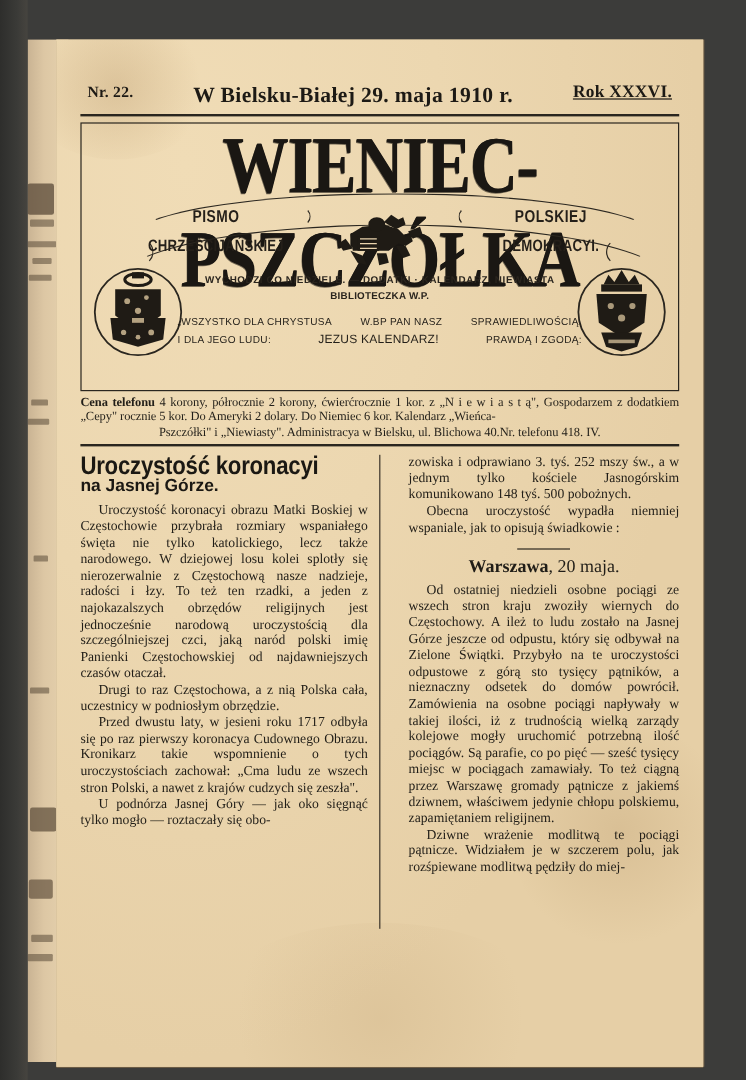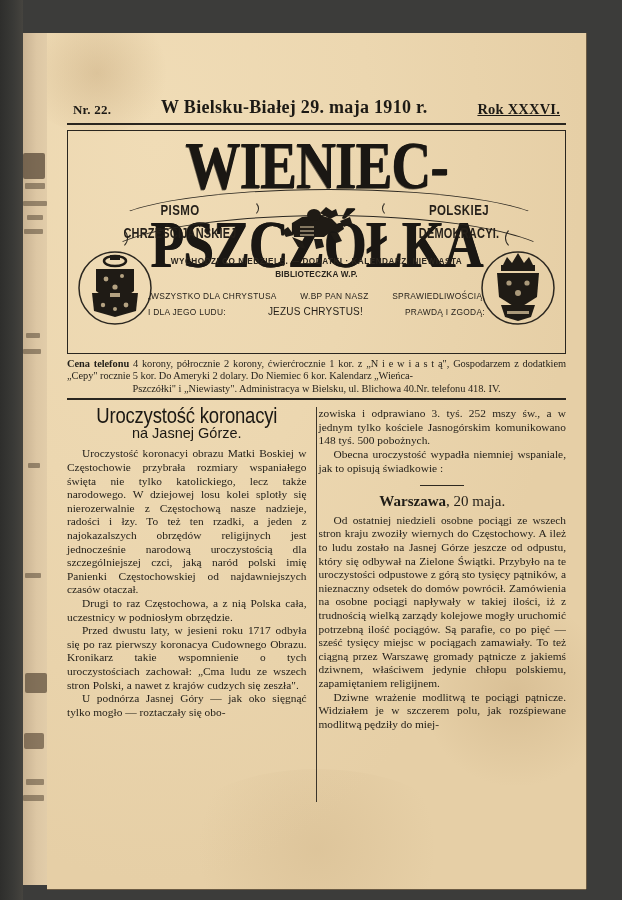--- a/index.html
+++ b/index.html
@@ -68,28 +68,27 @@
     left: 0; top: 0;
     width: 539px; height: 856px;
     padding: 0 14px;
     box-sizing: border-box;
     color: #23201a;
   }
 
   
   .topline {
     display: flex;
-    align-items: flex-end;
+    align-items: flex-start;
     justify-content: space-between;
     padding: 36px 12px 0 12px;
     font-weight: bold;
     font-size: 13.5px;
     letter-spacing: .2px;
     color: #1d1a15;
-    margin-top: 28px;
   }
   .topline .issue { font-size: 13px; }
   .topline .date  { font-size: 18px; letter-spacing: .3px; }
   .topline .year  { font-size: 14.5px; text-decoration: underline; }
 
   .rule-top {
     margin: 5px 6px 0 6px;
     border-top: 2px solid #2a261f;
     height: 0;
   }
@@ -217,25 +216,25 @@
   .col {
     width: 50%;
     box-sizing: border-box;
     font-size: 11.4px;
     line-height: 13.6px;
     text-align: justify;
     color: #201d17;
     hyphens: manual;
   }
   .col-left  { padding-right: 9px; border-right: 1.2px solid #3a342a; }
-  .col-right { padding-left: 2px; }
+  .col-right { padding-left: 24px; }
 
   .headline {
-    text-align: center;
-    font-weight: normal;
+    text-align: left;
+    font-weight: bold;
     color: #1b1813;
     margin: 2px 0 7px 0;
   }
   .headline .h1 {
     font-family: "Liberation Sans","DejaVu Sans",sans-serif;
     font-size: 18.5px;
     letter-spacing: -.2px;
     transform: scaleY(1.15);
     display: block;
     margin-bottom: 4px;
@@ -377,21 +376,21 @@
         </div>
 
         <div class="motto">
           <div class="motto-row">
             <span>„WSZYSTKO DLA CHRYSTUSA</span>
             <span>W.BP PAN NASZ</span>
             <span>SPRAWIEDLIWOŚCIĄ,</span>
           </div>
           <div class="motto-row">
             <span>I DLA JEGO LUDU:</span>
-            <span class="big">JEZUS CHRYSTUS!</span>
+            <span class="big">JEZUS KALENDARZ!</span>
             <span>PRAWDĄ I ZGODĄ:</span>
           </div>
         </div>
       </div>
 
       <div class="pricebox">
         <div class="price">
           <b>Cena telefonu</b><span> 4 korony, półrocznie 2 korony, ćwierćrocznie 1 kor. z „N i e w i a s t ą", Gospodarzem</span>
           <span>z dodatkiem „Cepy" rocznie 5 kor. Do Ameryki 2 dolary.   Do Niemiec 6 kor. Kalendarz „Wieńca-</span>
           <span class="c3">Pszczółki" i „Niewiasty". Administracya w Bielsku, ul. Blichowa 40.Nr. telefonu 418. IV.</span>

